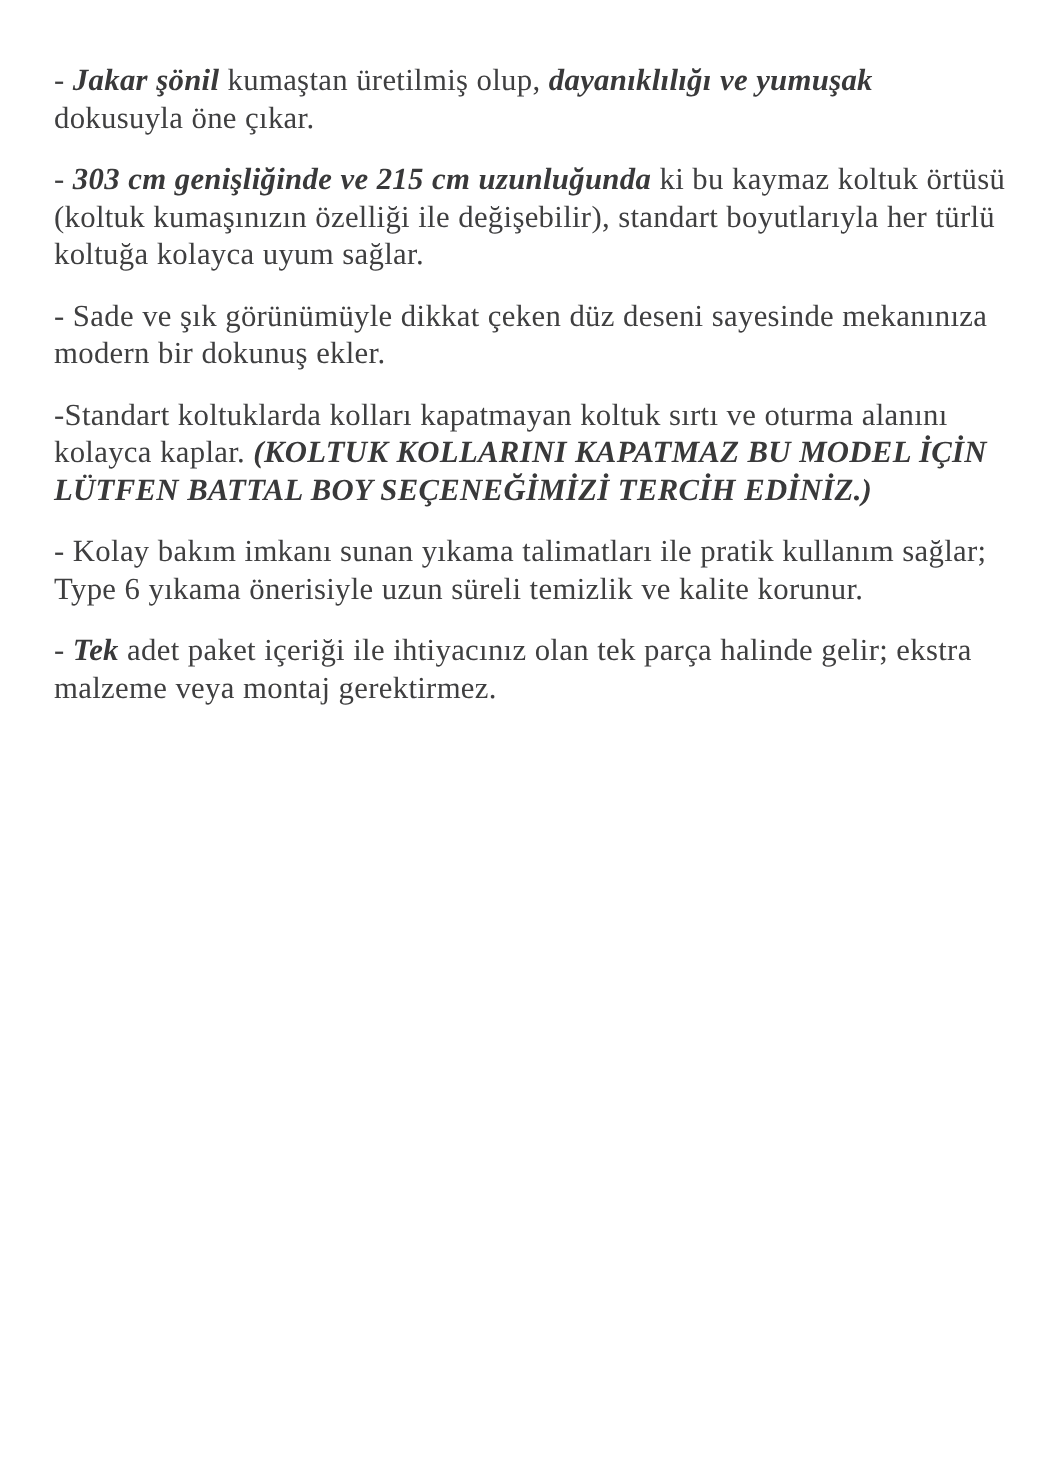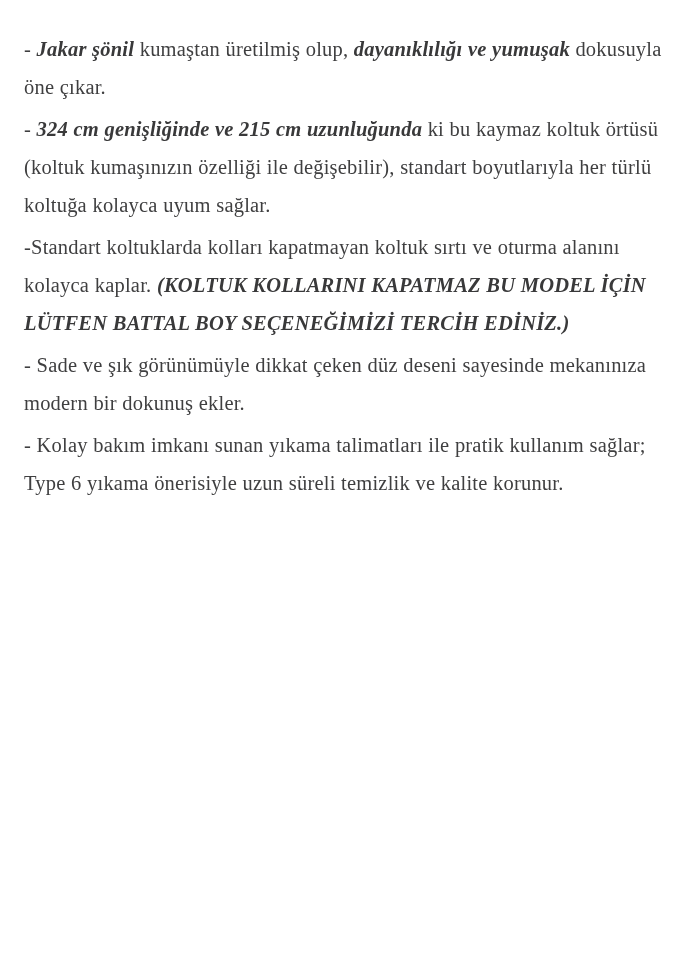--- a/index.html
+++ b/index.html
@@ -25,26 +25,26 @@
     background: #ffffff;
     padding: 26px 12px 0 20px;
   }
 
   .description-body {
     width: 668px;
   }
 
   .desc-line {
     font-size: 20.5px;
-    line-height: 38px;
+    line-height: 25px;
     color: #3f3f40;
     text-align: left;
     letter-spacing: 0.01em;
     word-spacing: 0.01em;
-    margin: 4px;
+    margin: 16px;
     white-space: pre-wrap;
   }
 
   
   .em {
     font-weight: bold;
     font-style: italic;
     color: #39393a;
   }
 
@@ -58,19 +58,20 @@
   .spacer-bottom {
     height: 1px;
   }
 </style>
 </head>
 <body>
 
 <div class="page">
   <div class="description-body">
       <p class="desc-line"><span>- </span><span class="em">Jakar şönil</span><span> kumaştan üretilmiş olup, </span><span class="em">dayanıklılığı ve yumuşak</span><span> dokusuyla öne çıkar.</span></p>
-      <p class="desc-line"><span>- </span><span class="em">324 cm genişliğinde ve 215 cm uzunluğunda</span><span> ki bu kaymaz koltuk örtüsü (koltuk kumaşınızın özelliği ile değişebilir), standart boyutlarıyla her türlü koltuğa kolayca uyum sağlar.</span></p>
+      <p class="desc-line"><span>- </span><span class="em">303 cm genişliğinde ve 215 cm uzunluğunda</span><span> ki bu kaymaz koltuk örtüsü (koltuk kumaşınızın özelliği ile değişebilir), standart boyutlarıyla her türlü koltuğa kolayca uyum sağlar.</span></p>
+      <p class="desc-line"><span>- Sade ve şık görünümüyle dikkat çeken düz deseni sayesinde mekanınıza modern bir dokunuş ekler.</span></p>
       <p class="desc-line"><span>-Standart koltuklarda kolları kapatmayan koltuk sırtı ve oturma alanını kolayca kaplar. </span><span class="em-caps">(KOLTUK KOLLARINI KAPATMAZ BU MODEL İÇİN LÜTFEN BATTAL BOY SEÇENEĞİMİZİ TERCİH EDİNİZ.)</span></p>
-      <p class="desc-line"><span>- Sade ve şık görünümüyle dikkat çeken düz deseni sayesinde mekanınıza modern bir dokunuş ekler.</span></p>
       <p class="desc-line"><span>- Kolay bakım imkanı sunan yıkama talimatları ile pratik kullanım sağlar; Type 6 yıkama önerisiyle uzun süreli temizlik ve kalite korunur.</span></p>
+      <p class="desc-line"><span>- </span><span class="em">Tek</span><span> adet paket içeriği ile ihtiyacınız olan tek parça halinde gelir; ekstra malzeme veya montaj gerektirmez.</span></p>
     </div>
   <div class="spacer-bottom"></div>
 </div>
 
 </body></html>

